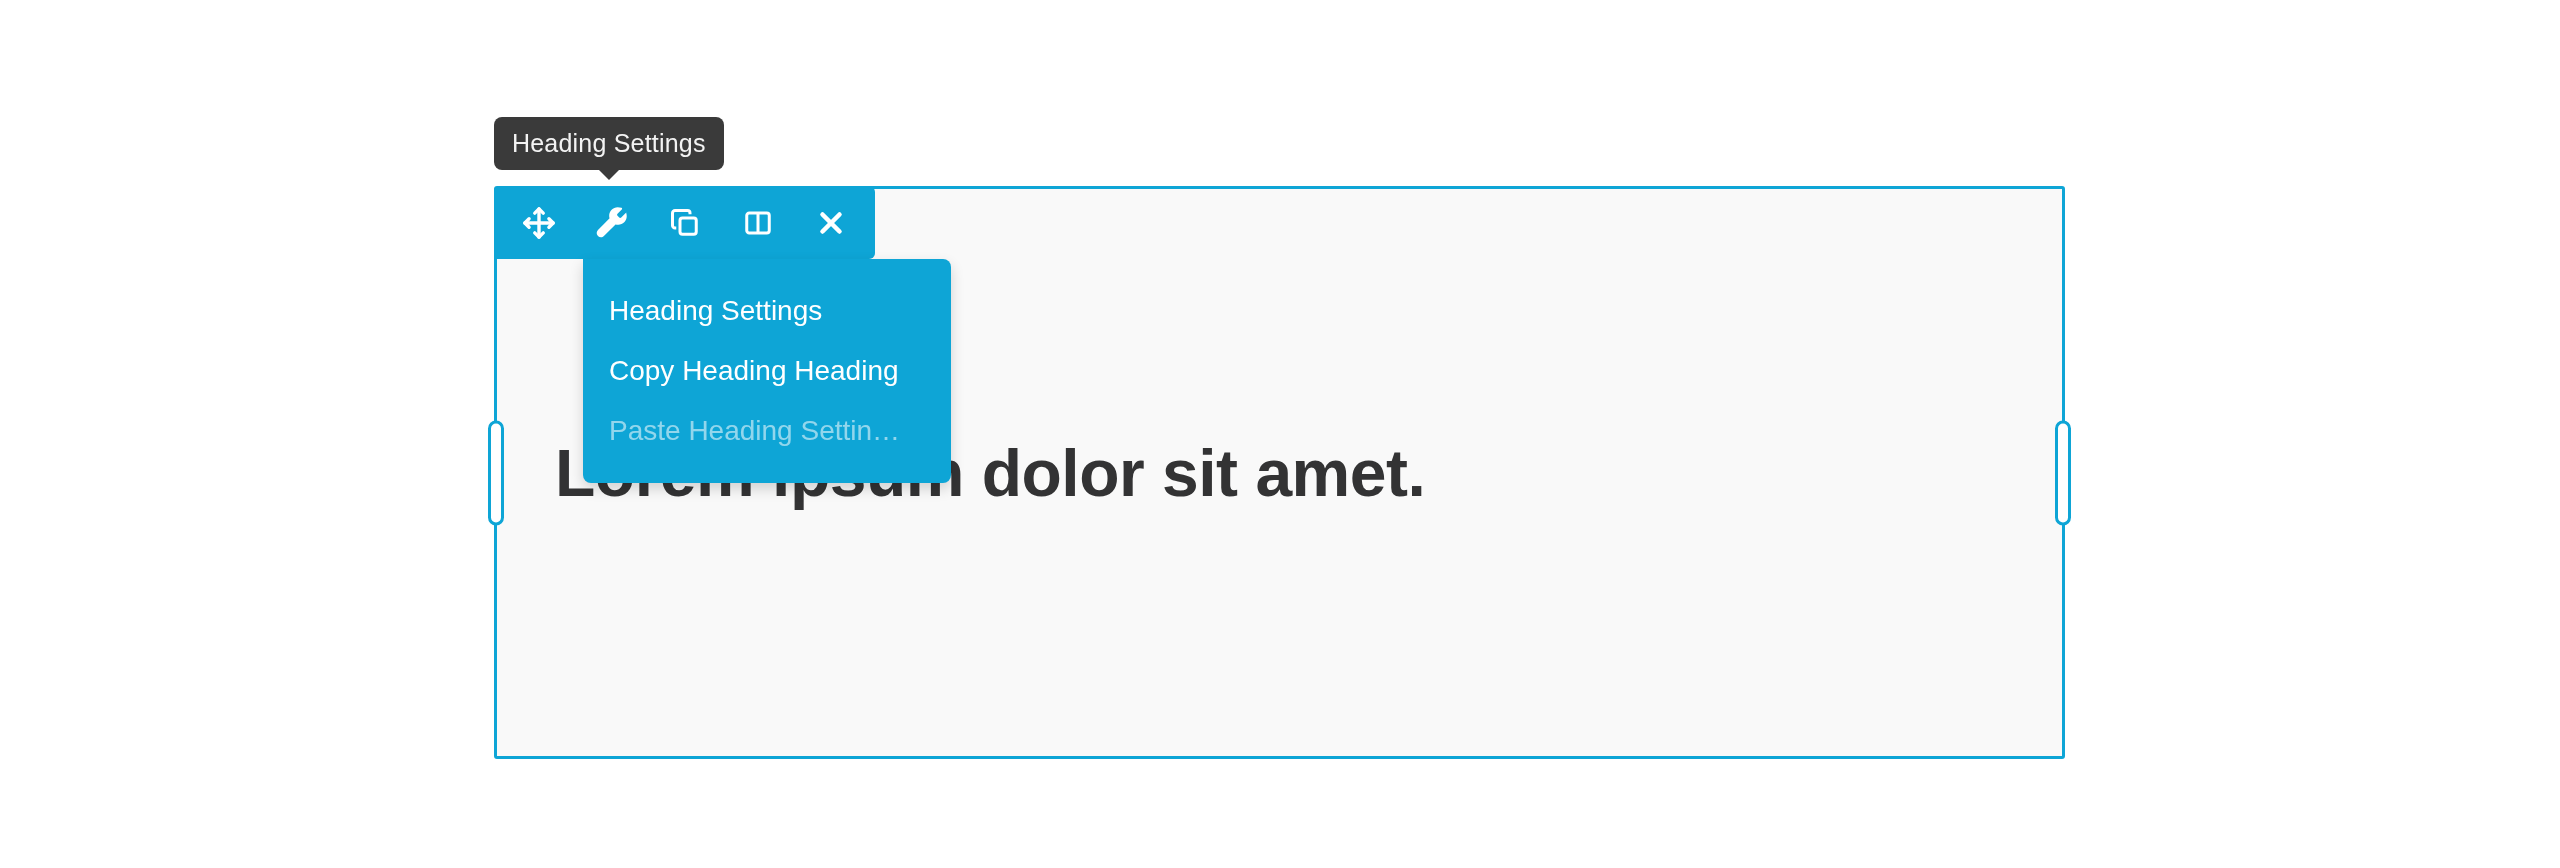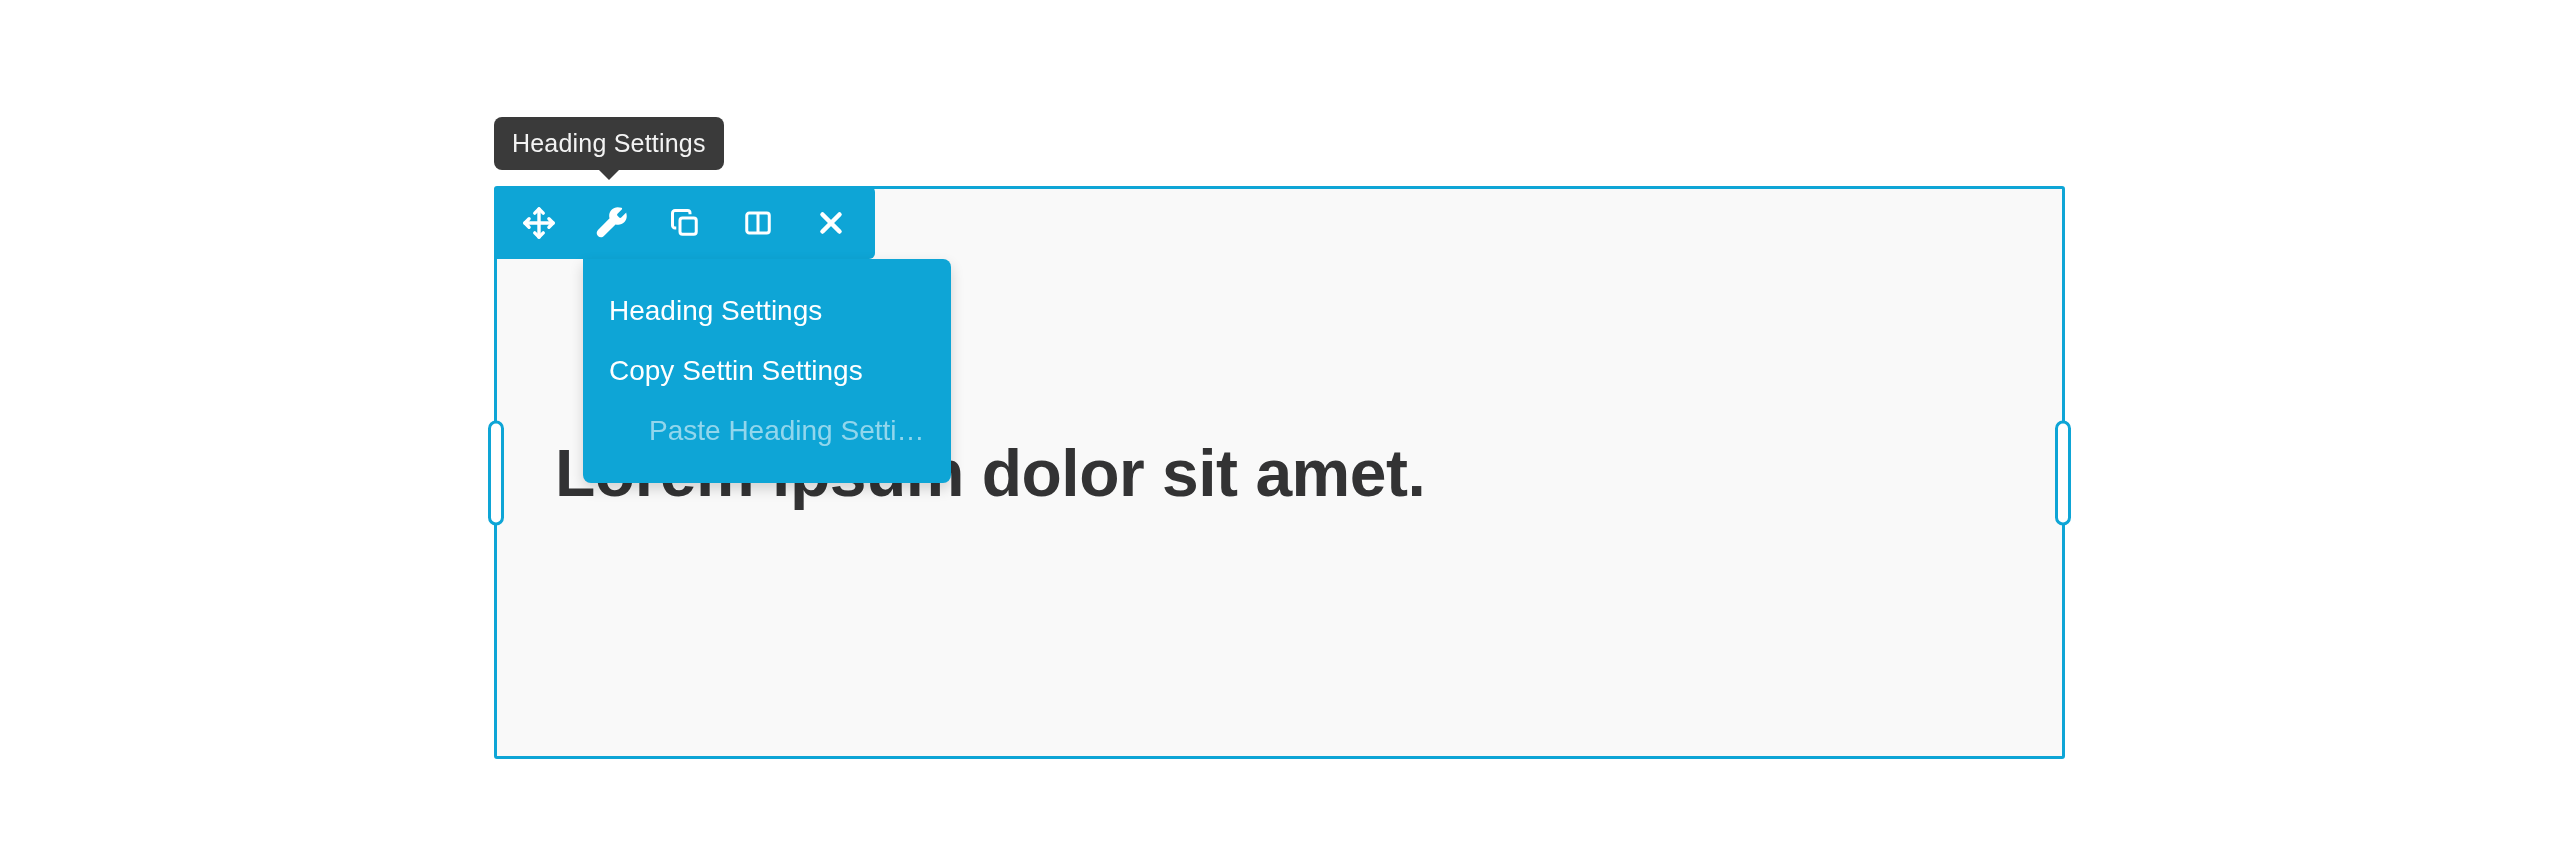--- a/index.html
+++ b/index.html
@@ -88,21 +88,20 @@
     font-weight: 500;
     color: #ffffff;
     cursor: pointer;
     white-space: nowrap;
     overflow: hidden;
     text-overflow: ellipsis;
   }
   .dropdown-item.disabled {
     color: rgba(255,255,255,0.55);
     cursor: default;
-    margin-left: 40px;
   }
 
   
   .tooltip {
     position: absolute;
     top: -72px;
     left: -3px;
     background: #3a3a3a;
     color: #f3f3f3;
     font-size: 25px;
@@ -187,19 +186,19 @@
             <line x1="6" y1="6" x2="18" y2="18"></line>
             <line x1="18" y1="6" x2="6" y2="18"></line>
           </svg>
         </span>
       </div>
 
     </div>
 
     <div class="dropdown">
       <div class="dropdown-item">Heading Settings</div>
-      <div class="dropdown-item">Copy Settin Settings</div>
+      <div class="dropdown-item">Copy Heading Heading</div>
       <div class="dropdown-item disabled">Paste Heading Settin…</div>
     </div>
 
   </div>
 
 </div>
 
 </body></html>

